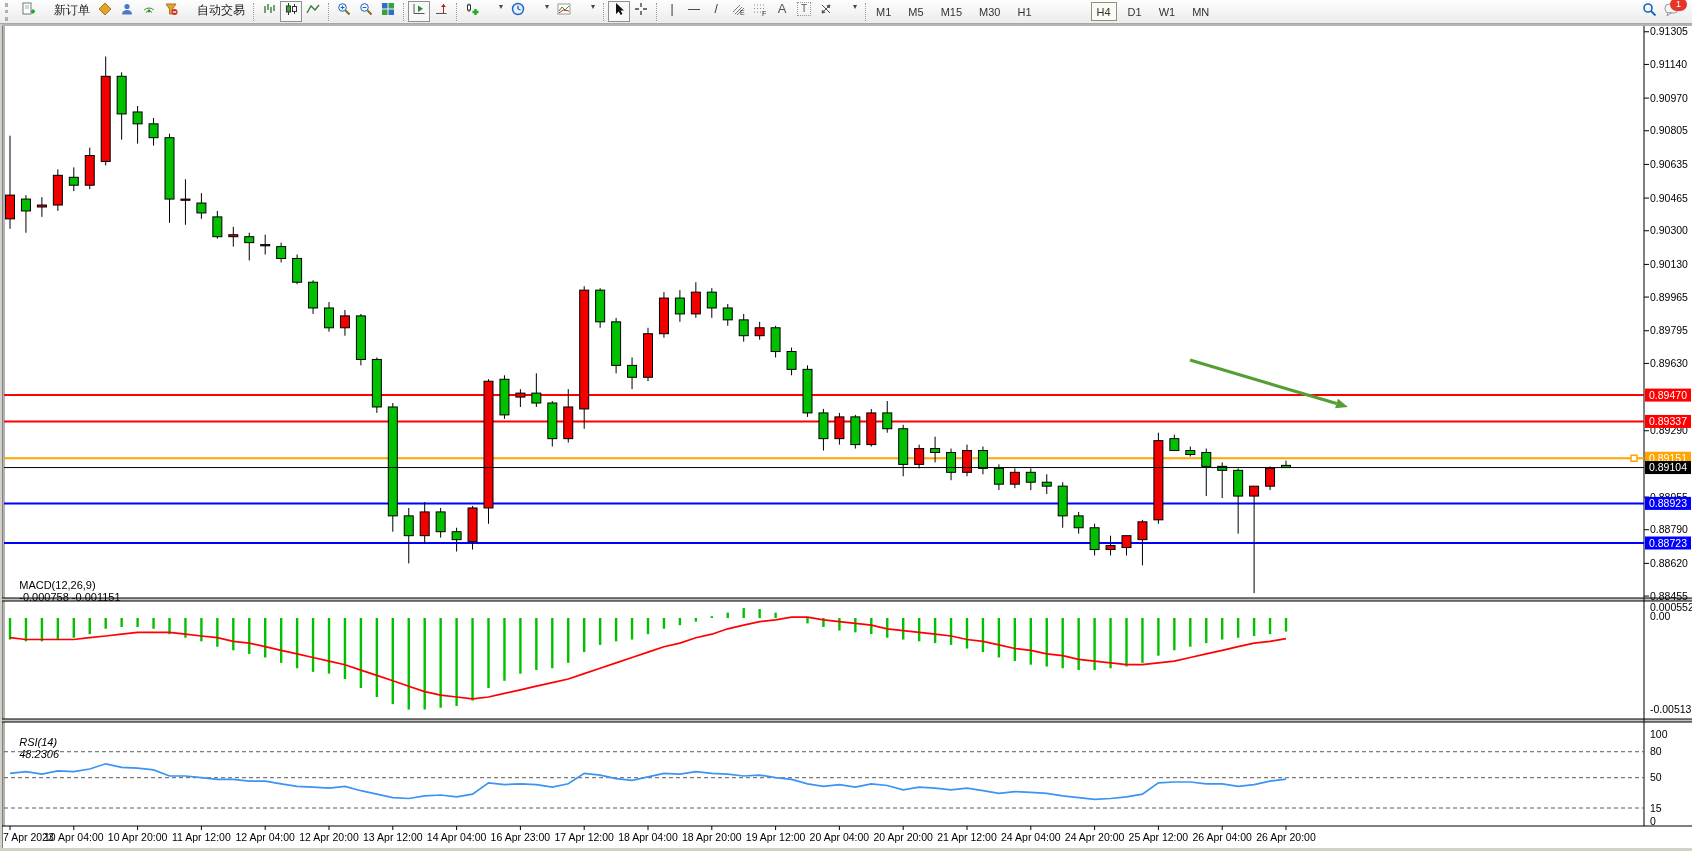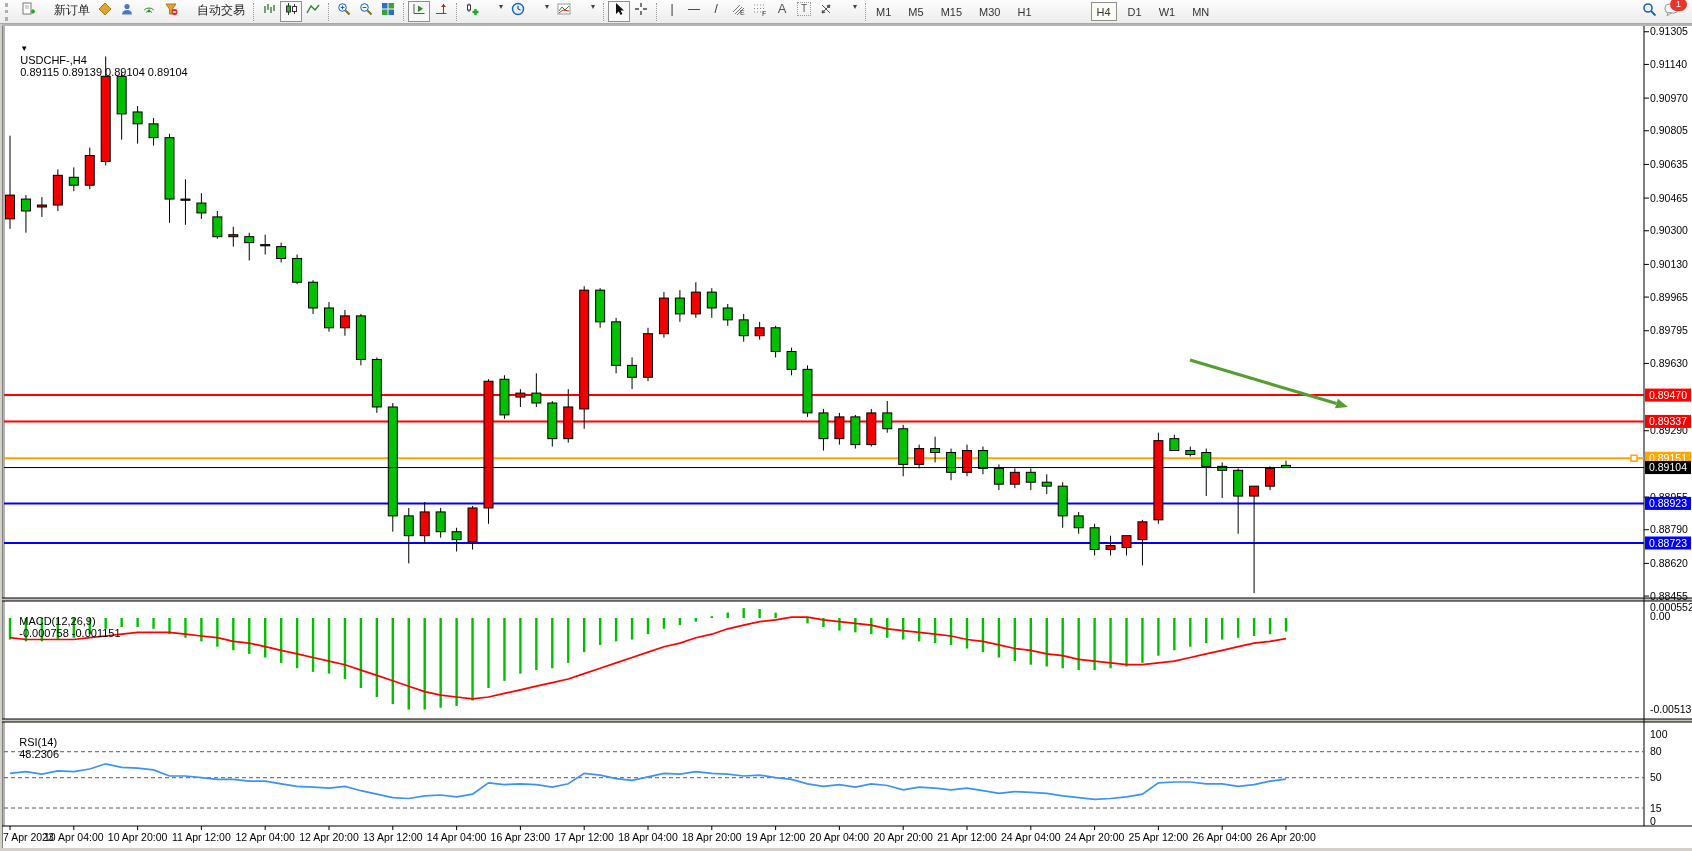--- a/index.html
+++ b/index.html
@@ -847,26 +847,21 @@
         <text font-family="&quot;Liberation Sans&quot;,sans-serif" font-size="10.5px" fill="#000" x="1094.6" y="841" text-anchor="middle">24 Apr 20:00</text>
         <line x1="1158.3999999999999" y1="826" x2="1158.3999999999999" y2="830" stroke="#000"></line>
         <text font-family="&quot;Liberation Sans&quot;,sans-serif" font-size="10.5px" fill="#000" x="1158.3999999999999" y="841" text-anchor="middle">25 Apr 12:00</text>
         <line x1="1222.2" y1="826" x2="1222.2" y2="830" stroke="#000"></line>
         <text font-family="&quot;Liberation Sans&quot;,sans-serif" font-size="10.5px" fill="#000" x="1222.2" y="841" text-anchor="middle">26 Apr 04:00</text>
         <line x1="1286" y1="826" x2="1286" y2="830" stroke="#000"></line>
         <text font-family="&quot;Liberation Sans&quot;,sans-serif" font-size="10.5px" fill="#000" x="1286" y="841" text-anchor="middle">26 Apr 20:00</text>
       </g>
     </svg>
 
-  <div class="olabel" id="chartTitle" style="left:8px;top:30px;">
-    <span style="font-size:8px;vertical-align:1px;">▼</span>
-    <span>USDCHF-,H4</span>&nbsp;
-    <span>0.89115 0.89139 0.89104 0.89104</span>
-  </div>
-  <div class="olabel" id="macdLabel" style="left:7px;top:603px;">
+  <div class="olabel" id="macdLabel" style="left:7px;top:567px;">
     <span>MACD(12,26,9)</span>
     <span>-0.000758 -0.001151</span>
   </div>
-  <div class="olabel" id="rsiLabel" style="left:7px;top:724px;">
+  <div class="olabel" id="rsiLabel" style="left:7px;top:724px;font-style:italic;">
     <span>RSI(14)</span>
     <span>48.2306</span>
   </div>
 </div>
 
 </body></html>

